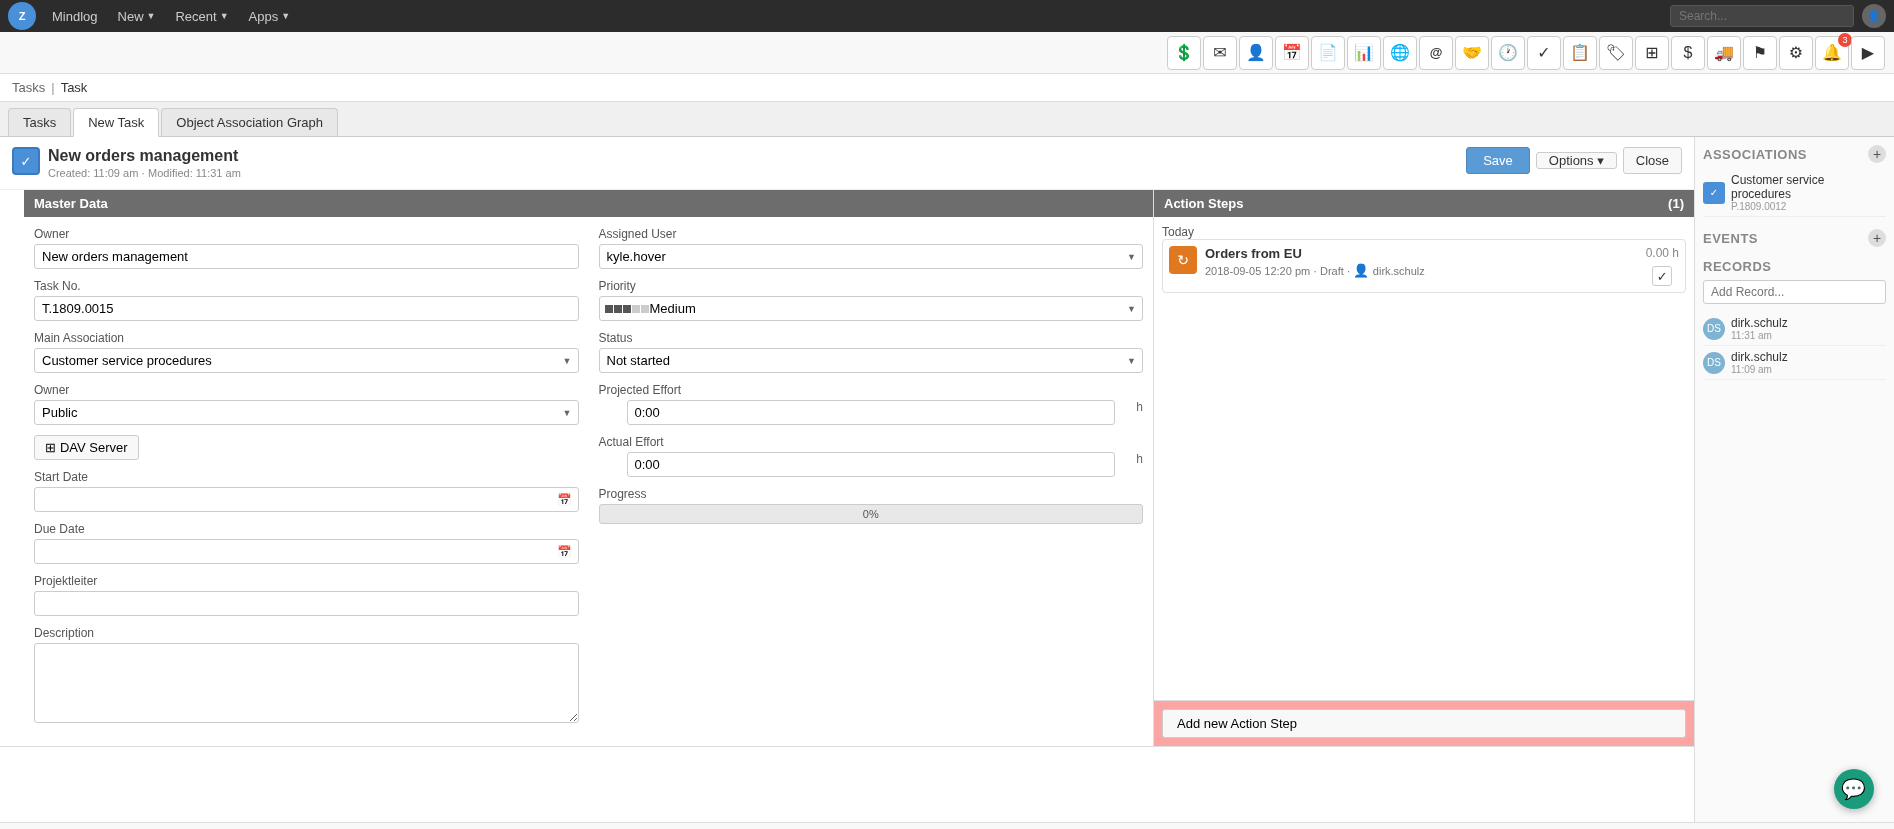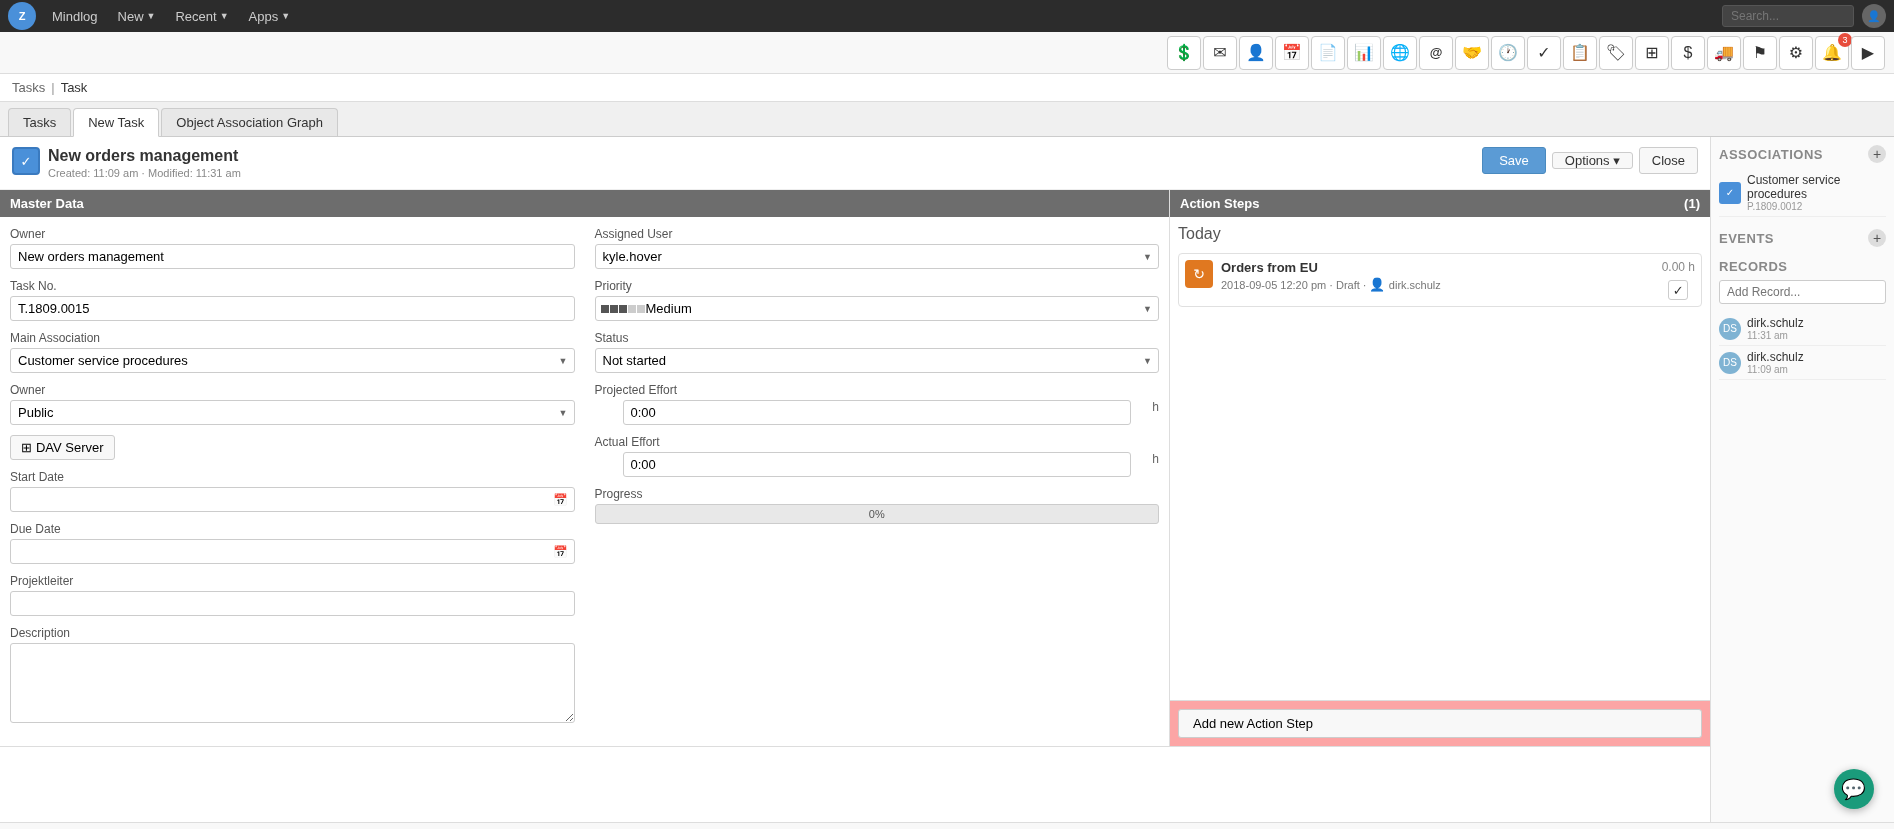--- a/index.html
+++ b/index.html
@@ -33,21 +33,21 @@
     #topnav .search-area {
       margin-left: auto;
       display: flex; align-items: center; gap: 8px;
     }
     #topnav .search-box {
       background: #444;
       border: 1px solid #555;
       border-radius: 3px;
       padding: 3px 8px;
       color: #ccc;
-      width: 132px;
+      width: 184px;
       font-size: 12px;
     }
     #topnav .user-icon {
       width: 24px; height: 24px;
       background: #666;
       border-radius: 50%;
       display: flex; align-items: center; justify-content: center;
       color: white; font-size: 11px;
     }
 
@@ -187,20 +187,21 @@
       padding: 5px 12px;
       border-radius: 3px;
       cursor: pointer;
       font-size: 13px;
     }
 
     
     .section-panel {
       display: flex;
       border-bottom: 1px solid #ddd;
+      padding-left: 24px;
     }
 
     
     #master-data-panel {
       flex: 1;
       border-right: 1px solid #ddd;
     }
     #action-steps-panel {
       width: 540px;
       min-width: 400px;
@@ -348,21 +349,21 @@
       border: 1px solid #ccc;
       padding: 6px 14px;
       border-radius: 3px;
       cursor: pointer;
       font-size: 13px;
       display: block;
       width: 100%;
       text-align: left;
     }
 
-    .today-label { font-size: 16px; color: #555; margin-bottom: 10px; }
+    .today-label { font-size: 12px; color: #555; margin-bottom: 0; }
 
     .action-step-item {
       display: flex;
       align-items: flex-start;
       gap: 8px;
       padding: 6px;
       border: 1px solid #e0e0e0;
       border-radius: 4px;
       background: white;
       margin-bottom: 4px;
@@ -384,21 +385,21 @@
       width: 20px; height: 20px;
       border: 1px solid #ccc;
       border-radius: 3px;
       background: white;
       display: flex; align-items: center; justify-content: center;
       cursor: pointer;
     }
 
     
     #right-sidebar {
-      width: 184px;
+      width: 200px;
       min-width: 180px;
       background: #fafafa;
       border-left: 1px solid #ddd;
       overflow-y: auto;
       padding: 8px;
     }
     .sidebar-section { margin-bottom: 12px; }
     .sidebar-section-title {
       font-size: 11px;
       font-weight: bold;

